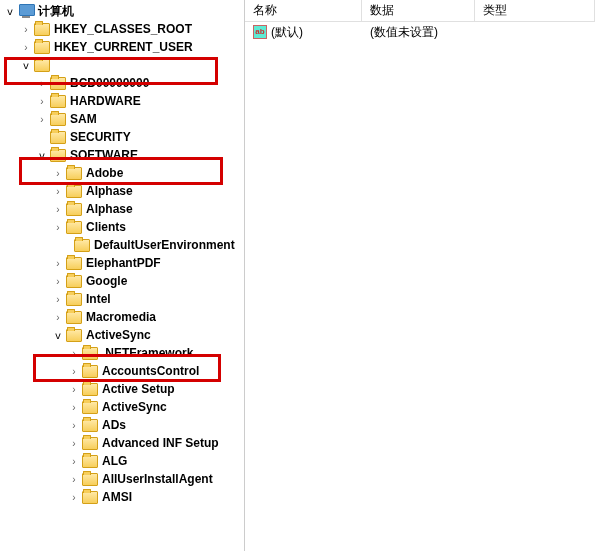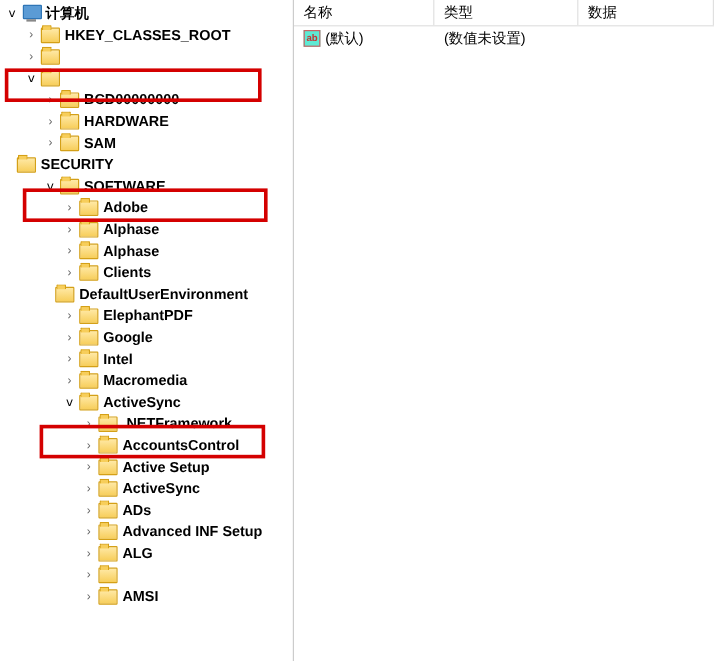--- a/index.html
+++ b/index.html
@@ -164,20 +164,21 @@
 
   <div class="tree-row" style="padding-left:20px">
     <span class="chev">›</span>
     <span class="folder"></span>
     <span class="label">HKEY_CLASSES_ROOT</span>
   </div>
 
   <div class="tree-row" style="padding-left:20px">
     <span class="chev">›</span>
     <span class="folder"></span>
+    <span class="label">HKEY_CURRENT_USER</span>
   </div>
 
   <div class="tree-row" style="padding-left:20px">
     <span class="chev open">ⅴ</span>
     <span class="folder"></span>
   </div>
 
   <div class="tree-row" style="padding-left:36px">
     <span class="chev">›</span>
     <span class="folder"></span>
@@ -189,21 +190,21 @@
     <span class="folder"></span>
     <span class="label">HARDWARE</span>
   </div>
 
   <div class="tree-row" style="padding-left:36px">
     <span class="chev">›</span>
     <span class="folder"></span>
     <span class="label">SAM</span>
   </div>
 
-  <div class="tree-row" style="">
+  <div class="tree-row" style="padding-left:36px">
     <span class="chev blank">›</span>
     <span class="folder"></span>
     <span class="label">SECURITY</span>
   </div>
 
   <div class="tree-row" style="padding-left:36px">
     <span class="chev open">ⅴ</span>
     <span class="folder"></span>
     <span class="label">SOFTWARE</span>
   </div>
@@ -225,21 +226,21 @@
     <span class="folder"></span>
     <span class="label">Alphase</span>
   </div>
 
   <div class="tree-row" style="padding-left:52px">
     <span class="chev">›</span>
     <span class="folder"></span>
     <span class="label">Clients</span>
   </div>
 
-  <div class="tree-row" style="padding-left:32px">
+  <div class="tree-row" style="padding-left:60px">
     <span class="chev blank">›</span>
     <span class="folder"></span>
     <span class="label">DefaultUserEnvironment</span>
   </div>
 
   <div class="tree-row" style="padding-left:52px">
     <span class="chev">›</span>
     <span class="folder"></span>
     <span class="label">ElephantPDF</span>
   </div>
@@ -306,34 +307,35 @@
 
   <div class="tree-row" style="padding-left:68px">
     <span class="chev">›</span>
     <span class="folder"></span>
     <span class="label">ALG</span>
   </div>
 
   <div class="tree-row" style="padding-left:68px">
     <span class="chev">›</span>
     <span class="folder"></span>
+    <span class="label">AllUserInstallAgent</span>
   </div>
 
   <div class="tree-row" style="padding-left:68px">
     <span class="chev">›</span>
     <span class="folder"></span>
     <span class="label">AMSI</span>
   </div>
 </div>
 
 <div class="list-pane">
   <div class="list-header">
     <div class="list-header-cell col-name">名称</div>
+    <div class="list-header-cell col-data">数据</div>
     <div class="list-header-cell col-type">类型</div>
-    <div class="list-header-cell col-data">数据</div>
   </div>
   <div class="list-row">
     <div class="list-cell col-name">
       <span class="ab-icon">ab</span>
       <span>(默认)</span>
     </div>
     <div class="list-cell col-data">(数值未设置)</div>
   </div>
 </div>
 

